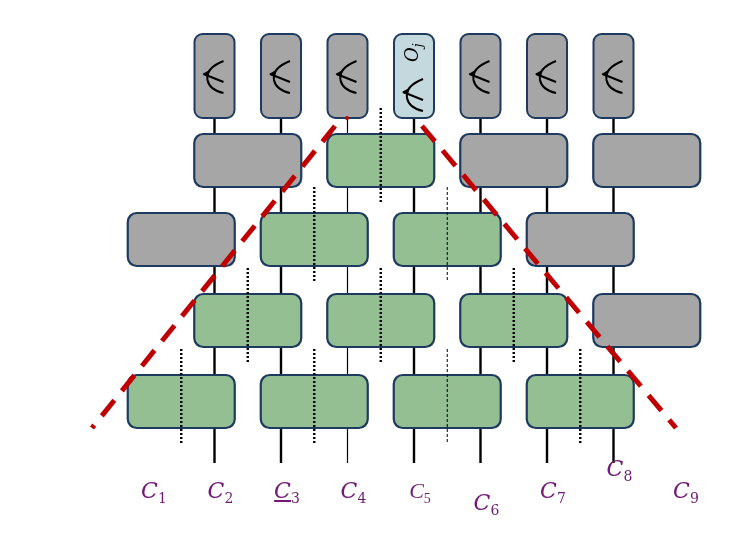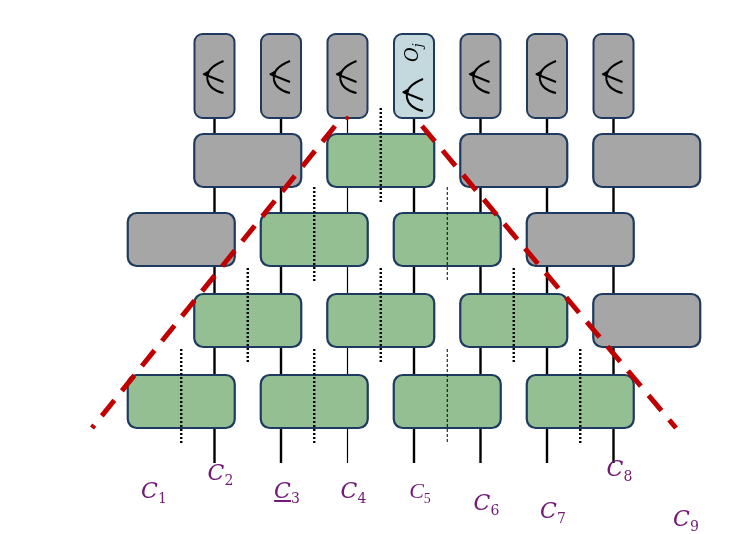--- a/index.html
+++ b/index.html
@@ -110,21 +110,21 @@
     </g>
   <g id="cone">
       <line x1="335" y1="126" x2="92" y2="428" stroke="#c00000" stroke-width="5" stroke-dasharray="20 12"></line>
       <line x1="422" y1="126" x2="676" y2="428" stroke="#c00000" stroke-width="5" stroke-dasharray="20 12"></line>
       <circle cx="347" cy="118" r="2" fill="#c00000"></circle>
     </g>
 </svg>
 
 <div id="labels">
     <div class="label" style="left: 154px; top: 478px;"><span>C</span><sub>1</sub></div>
-    <div class="label" style="left: 220.5px; top: 460px; text-align: center;"><span>C</span><sub>2</sub></div>
+    <div class="label" style="left: 220.5px; top: 478px; text-align: center;"><span>C</span><sub>2</sub></div>
     <div class="label" style="left: 287px; top: 478px; text-decoration: underline;"><span>C</span><sub>3</sub></div>
     <div class="label" style="left: 353.5px; top: 478px;"><span>C</span><sub>4</sub></div>
     <div class="label" style="left: 420px; top: 478px; font-family: Liberation Serif, serif;"><span>C</span><sub>5</sub></div>
     <div class="label" style="left: 486.5px; top: 490px;"><span>C</span><sub>6</sub></div>
-    <div class="label" style="left: 553px; top: 478px; margin-top: 20px;"><span>C</span><sub>7</sub></div>
+    <div class="label" style="left: 553px; top: 478px;"><span>C</span><sub>7</sub></div>
     <div class="label" style="left: 619.5px; top: 456px;"><span>C</span><sub>8</sub></div>
-    <div class="label" style="left: 686px; top: 506px;"><span>C</span><sub>9</sub></div>
+    <div class="label" style="left: 686px; top: 478px;"><span>C</span><sub>9</sub></div>
   </div>
 
 </body></html>

